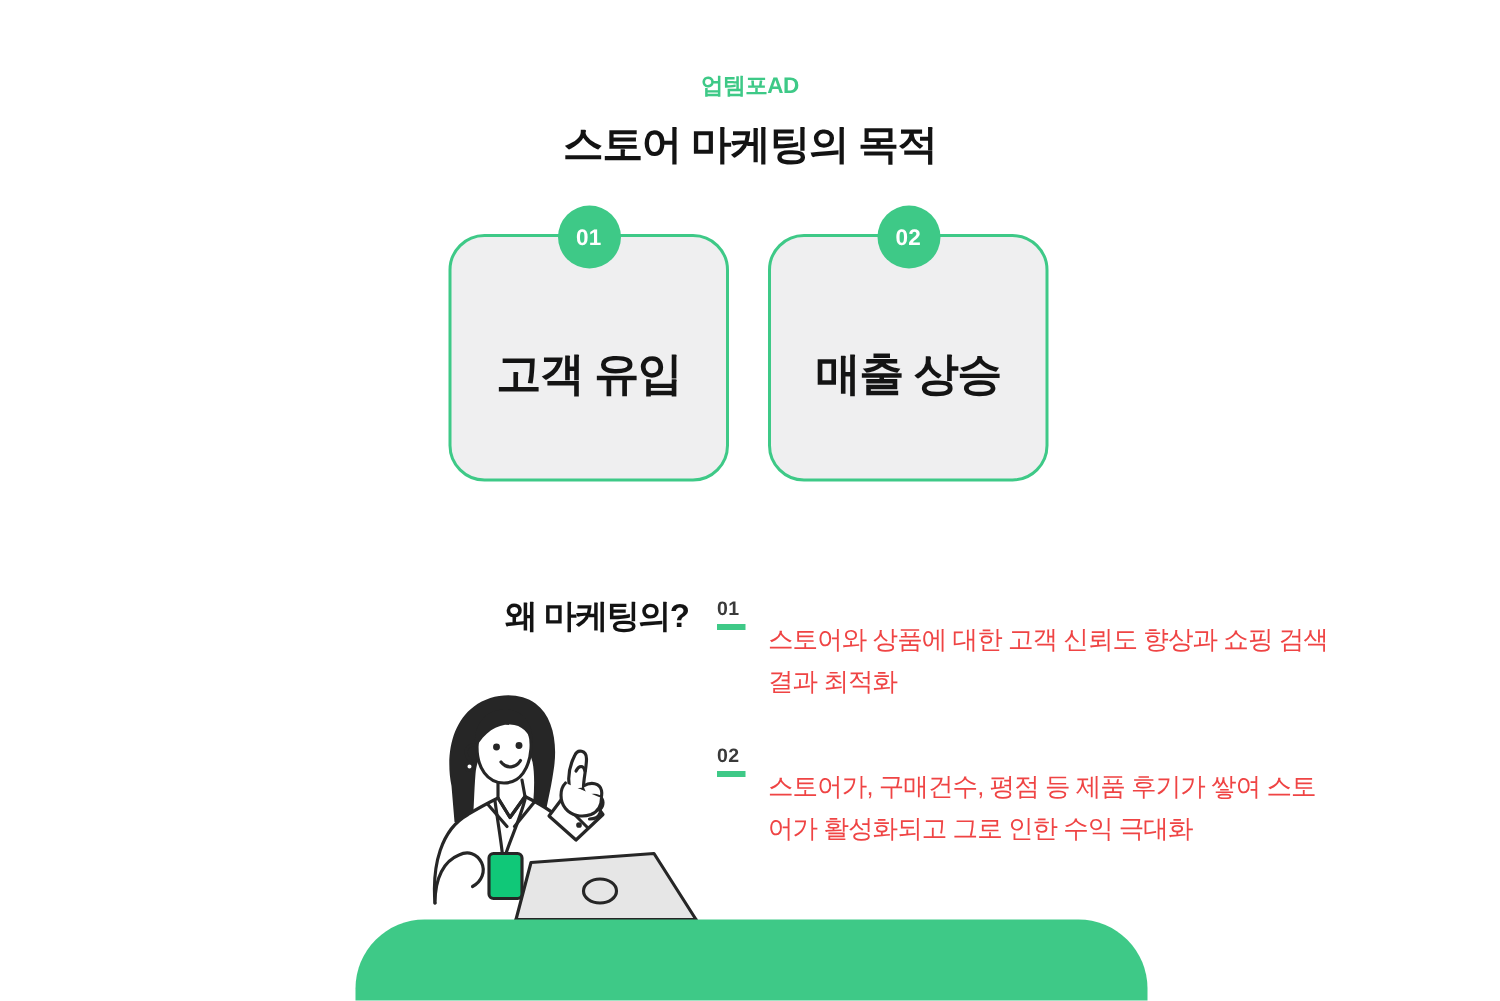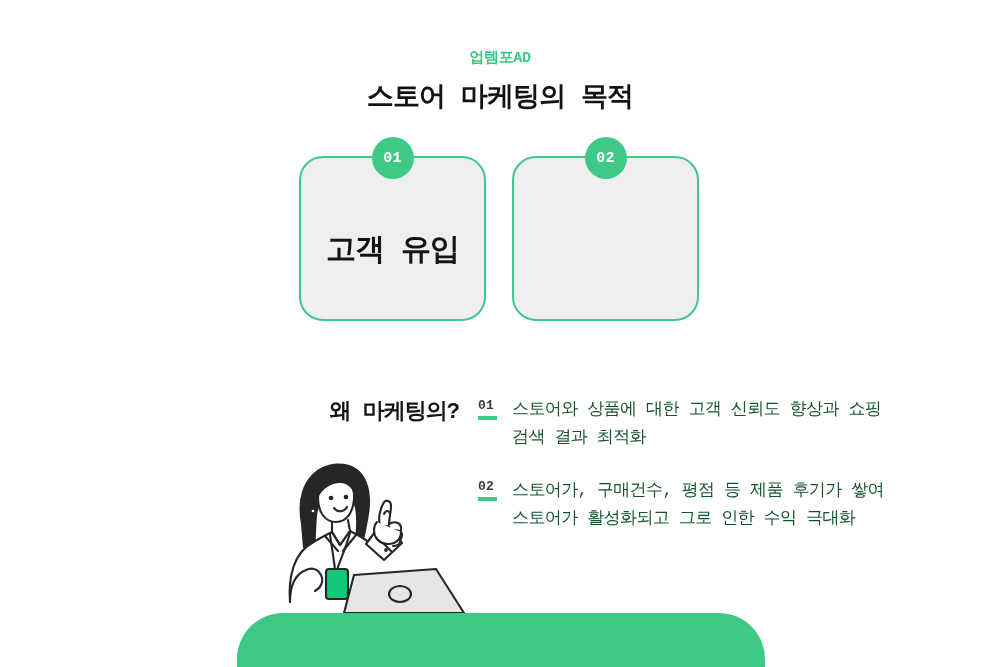--- a/index.html
+++ b/index.html
@@ -16,21 +16,20 @@
     position: relative;
     color: #1b1b1b;
   }
 
   .slide {
     position: absolute;
     inset: 0;
     width: 794px;
     height: 667px;
     background: #ffffff;
-    font-family: Liberation Mono, monospace;
   }
 
   
   .eyebrow {
     position: absolute;
     top: 48px;
     left: 0;
     width: 1000px;
     text-align: center;
     font-size: 15px;
@@ -139,23 +138,24 @@
     display: block;
     width: 19px;
     height: 4px;
     background: #3ec987;
     margin-top: 3px;
   }
   .point-text {
     font-size: 17px;
     line-height: 1.62;
     letter-spacing: -0.6px;
-    color: #14532d;
+    color: #ef4444;
     font-weight: 500;
     max-width: 380px;
+    margin-top: 17px;
   }
 
   
   .desk {
     position: absolute;
     left: 237px;
     top: 613px;
     width: 528px;
     height: 54px;
     background: #3ec987;
@@ -179,20 +179,21 @@
   <div class="eyebrow">업템포AD</div>
   <div class="main-title">스토어 마케팅의 목적</div>
 
   <div class="card-row">
     <div class="card card-1">
       <div class="card-badge">01</div>
       <div class="card-label">고객 유입</div>
     </div>
     <div class="card card-2">
       <div class="card-badge">02</div>
+      <div class="card-label">매출 상승</div>
     </div>
   </div>
 
   <div class="why-title">왜 마케팅의?</div>
 
   <div class="points">
     <div class="point">
       <div class="point-marker">
         <span class="point-num">01</span>
         <span class="point-rule"></span>

